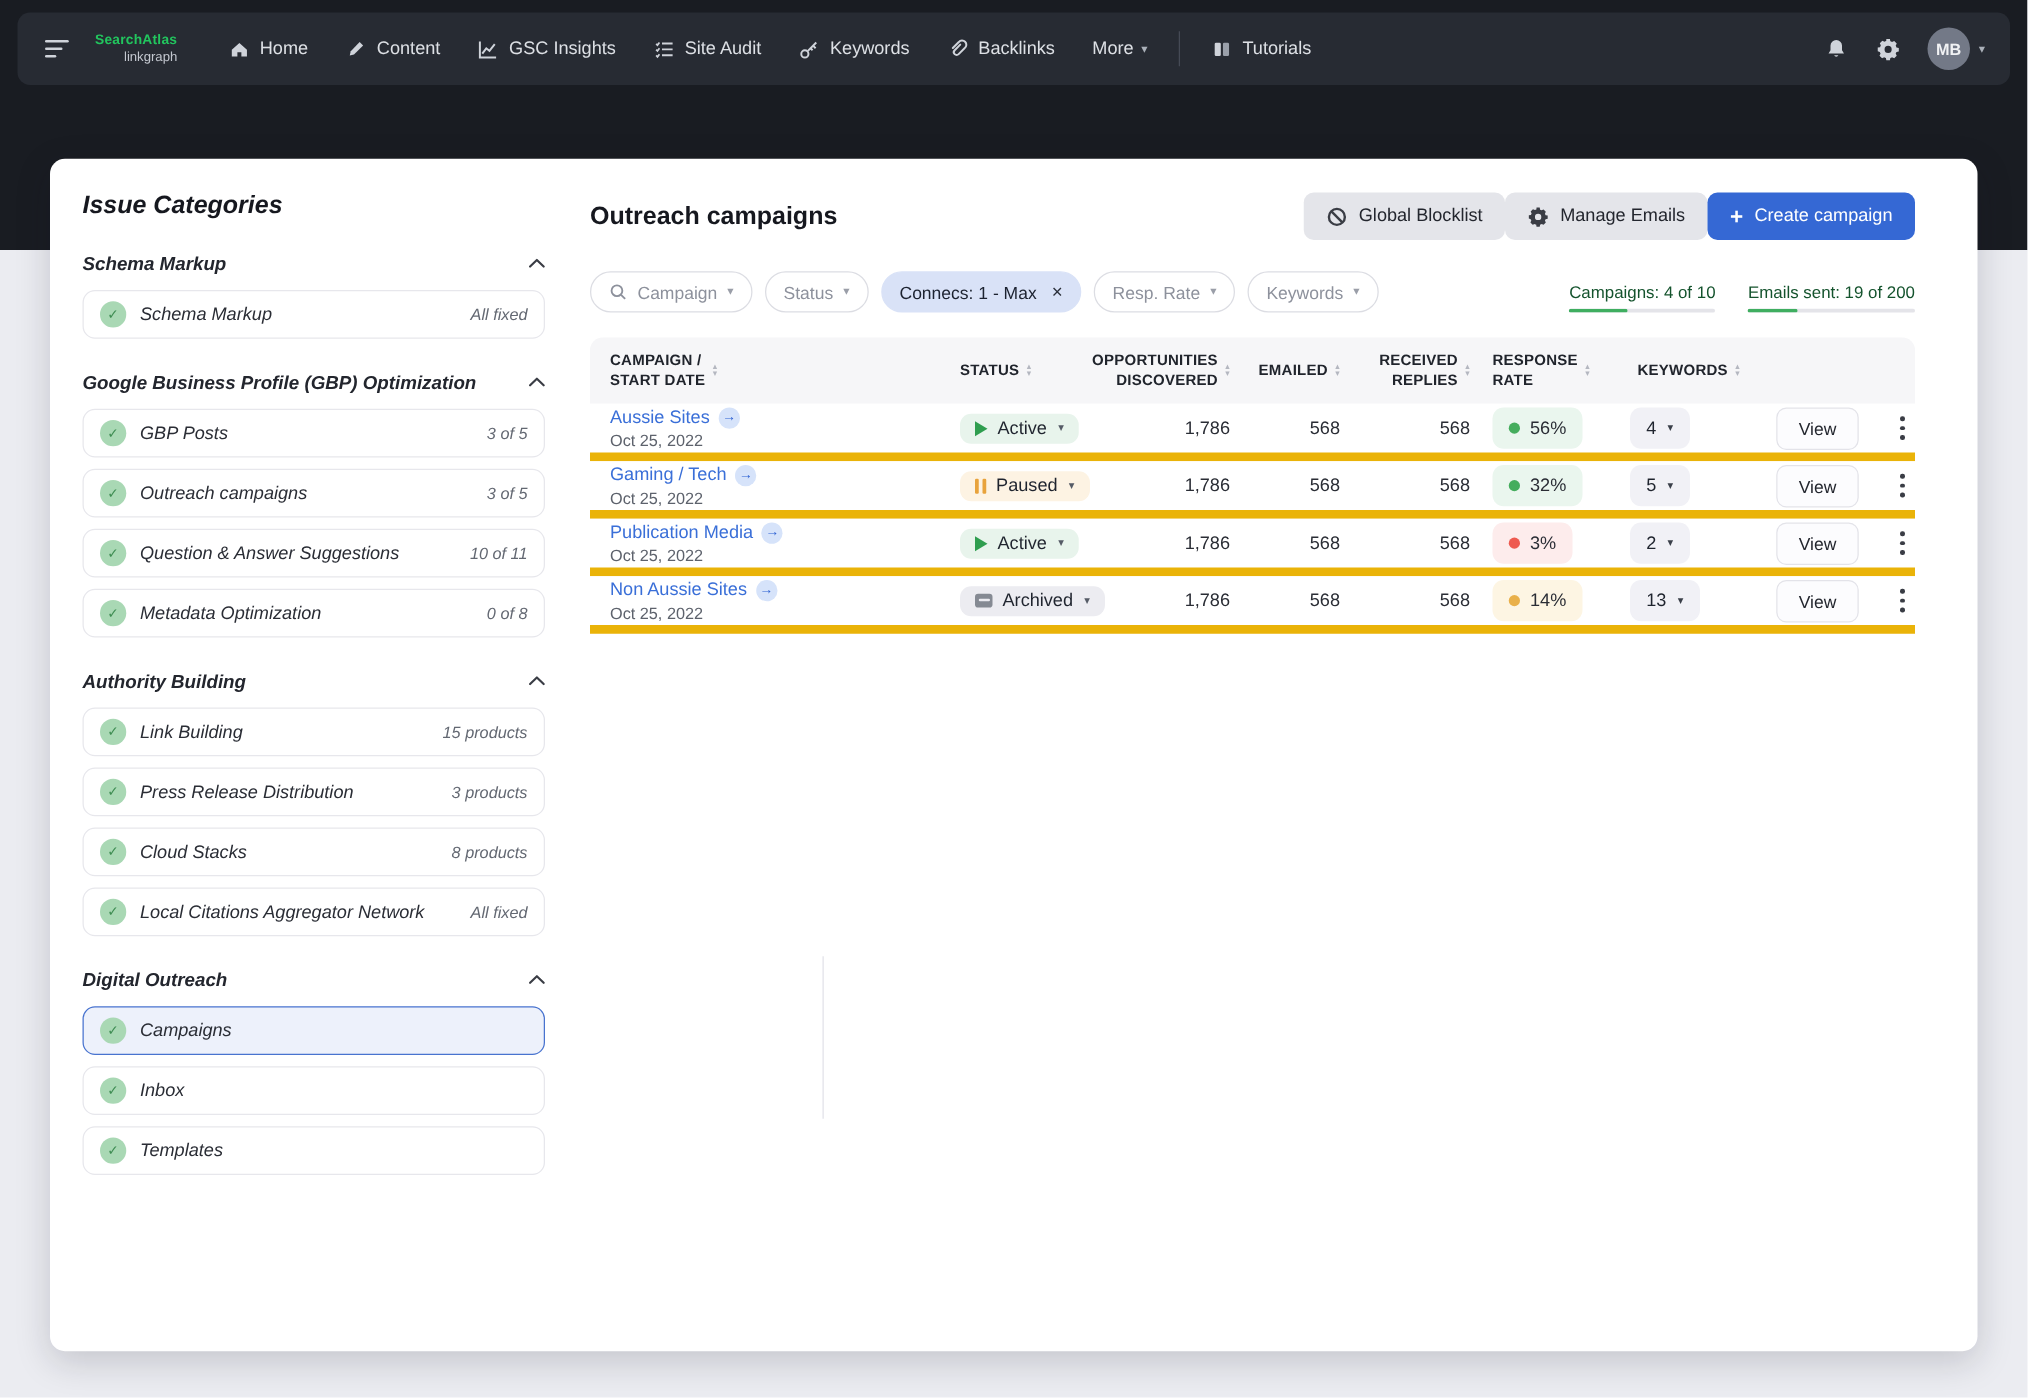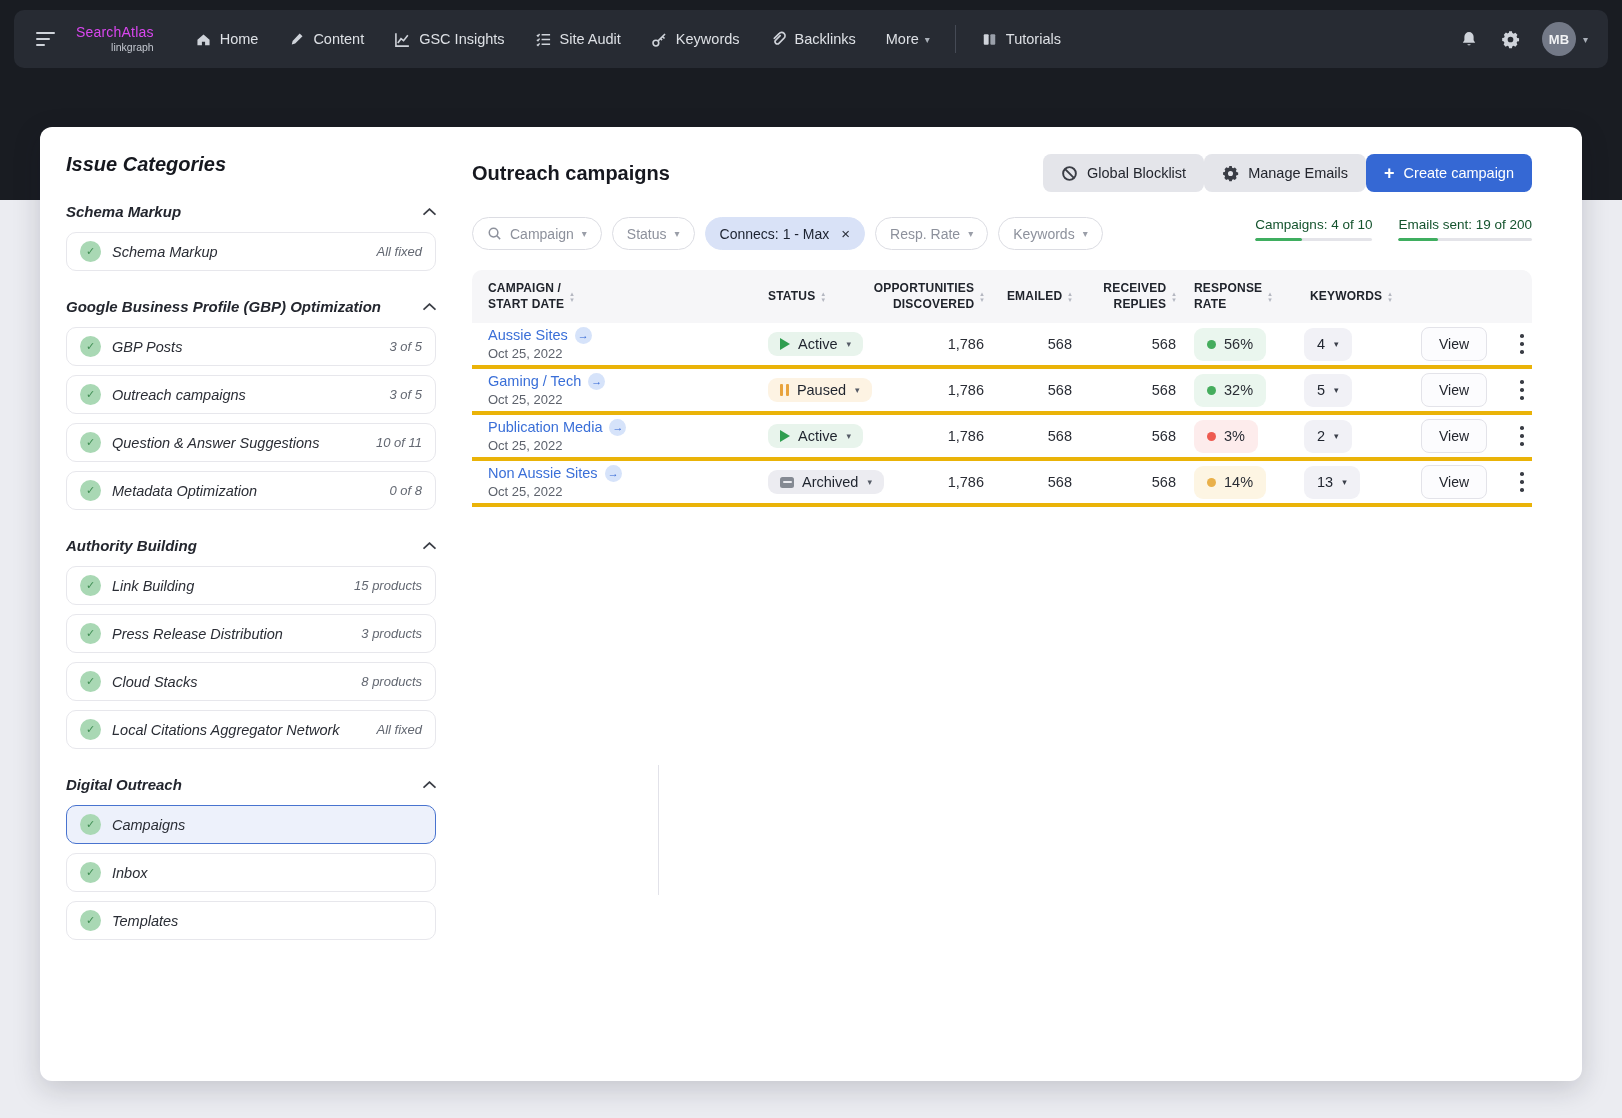--- a/index.html
+++ b/index.html
@@ -9,21 +9,21 @@
   
   .dark-band { position:absolute; top:0; left:0; width:100%; height:200px; background:#191c22; z-index:0; }
 
   
   .navbar { position:absolute; top:10px; left:14px; right:14px; height:58px; background:#272b33; border-radius:10px;
             display:flex; align-items:center; z-index:3; color:#dde0e5; font-size:14.5px; }
   .hamburger { width:22px; margin:0 18px 0 22px; cursor:pointer; }
   .hamburger i { display:block; height:2.6px; background:#cfd3da; border-radius:2px; margin:3.4px 0; }
   .hamburger i:nth-child(1){ width:19px; } .hamburger i:nth-child(2){ width:14px; } .hamburger i:nth-child(3){ width:9px; }
   .brand { margin-right:26px; line-height:1; }
-  .brand-name { font-weight:normal; font-size:14px; color:#d946ef; letter-spacing:.2px; }
+  .brand-name { font-weight:bold; font-size:11px; color:#22c55e; letter-spacing:.2px; }
   .brand-sub { font-size:10.5px; color:#c3c7cf; text-align:right; margin-top:3px; }
   .nav-items { display:flex; align-items:center; height:100%; }
   .nav-item { display:flex; align-items:center; gap:8px; padding:12px 15px; height:100%; cursor:pointer; white-space:nowrap; }
   .nicon { display:inline-flex; width:17px; height:17px; align-items:center; justify-content:center; }
   .nicon svg { display:block; }
   .ncaret { font-size:10px; color:#aab0b9; margin-left:-2px; }
   .nav-divider { width:1px; height:28px; background:#454a55; margin:0 10px; }
   .nav-right { margin-left:auto; display:flex; align-items:center; gap:20px; padding-right:20px; }
   .nav-icon-btn { width:22px; height:22px; display:flex; align-items:center; justify-content:center; cursor:pointer; }
   .avatar-wrap { display:flex; align-items:center; gap:7px; cursor:pointer; }
@@ -53,42 +53,42 @@
   .content-head { display:flex; align-items:center; justify-content:space-between; height:40px; }
   .main-title { font-size:20px; font-weight:bold; color:#16181f; }
   .actions { display:flex; }
   .btn { display:flex; align-items:center; gap:9px; height:38px; padding:0 18px; border-radius:8px; border:none;
          font-size:14.5px; font-family:inherit; cursor:pointer; }
   .btn-gray { background:#e4e5ea; color:#23262e; }
   .btn-blue { background:#3568d4; color:#fff; }
   .btn-blue .plus { font-size:18px; font-weight:bold; line-height:1; }
 
   
-  .toolbar { display:flex; align-items:flex-start; justify-content:space-between; margin-top:24px; }
+  .toolbar { display:flex; align-items:flex-end; justify-content:space-between; margin-top:24px; }
   .filters { display:flex; gap:10px; }
   .pill { display:flex; align-items:center; gap:8px; height:33px; padding:0 14px; border:1px solid #dcdde3; border-radius:17px;
           font-size:14px; color:#8d919c; background:#fff; cursor:pointer; white-space:nowrap; }
   .pill.active { background:#d9e2f7; border-color:#d9e2f7; color:#1c2230; }
   .pcaret { font-size:10px; color:#9a9ea8; }
   .px { font-size:15px; color:#2a2f3a; margin-left:4px; cursor:pointer; }
   .picon { display:inline-flex; }
   .stats { display:flex; gap:26px; }
   .stat { font-size:13.5px; color:#14532d; }
   .stat-track { margin-top:6px; height:3px; background:#e4e4e9; border-radius:2px; overflow:hidden; }
   .stat-fill { height:100%; background:#3fae60; border-radius:2px; }
 
   
   .table { margin-top:20px; }
   .thead, .trow { display:grid; grid-template-columns:280px 114px 120px 88px 104px 116px 102px 100px 36px; align-items:center; }
   .thead { background:#f6f6f8; border-radius:10px 10px 0 0; height:53px; padding:0 0; }
   .th { display:flex; align-items:center; gap:6px; font-size:12px; font-weight:bold; letter-spacing:.2px;
         text-transform:uppercase; color:#20242c; line-height:1.3; padding-left:16px; }
   .th.right { justify-content:flex-end; padding-left:0; padding-right:2px; text-align:right; }
   .sort { font-size:7px; line-height:.85; color:#b4b7c0; text-align:center; cursor:pointer; }
-  .trow { height:46px; border-bottom:4px solid #eab308; background:#fff; }
+  .trow { height:46px; border-bottom:7px solid #eab308; background:#fff; }
   .cell { padding-left:16px; font-size:14.5px; color:#2a2d35; }
   .cell.num { padding-left:0; padding-right:2px; text-align:right; }
   .cname { display:flex; align-items:center; gap:7px; line-height:1.15; }
   .cname a { color:#3a6fd8; text-decoration:none; font-size:14.5px; cursor:pointer; }
   .golink { width:17px; height:17px; border-radius:50%; background:#d6e3fa; color:#2f63d3; font-size:11px; font-weight:bold;
             display:inline-flex; align-items:center; justify-content:center; cursor:pointer; }
   .cdate { font-size:13px; color:#5d626c; margin-top:2px; }
   .badge { display:inline-flex; align-items:center; gap:8px; height:24px; padding:0 12px; border-radius:9px; font-size:14.5px;
            color:#1f242e; cursor:pointer; }
   .badge .bcaret { font-size:9px; color:#555b66; margin-left:1px; }

